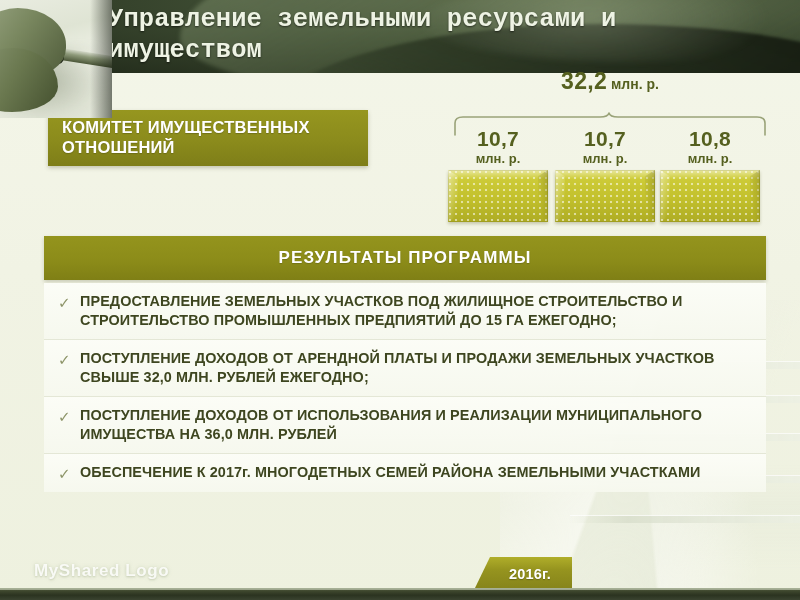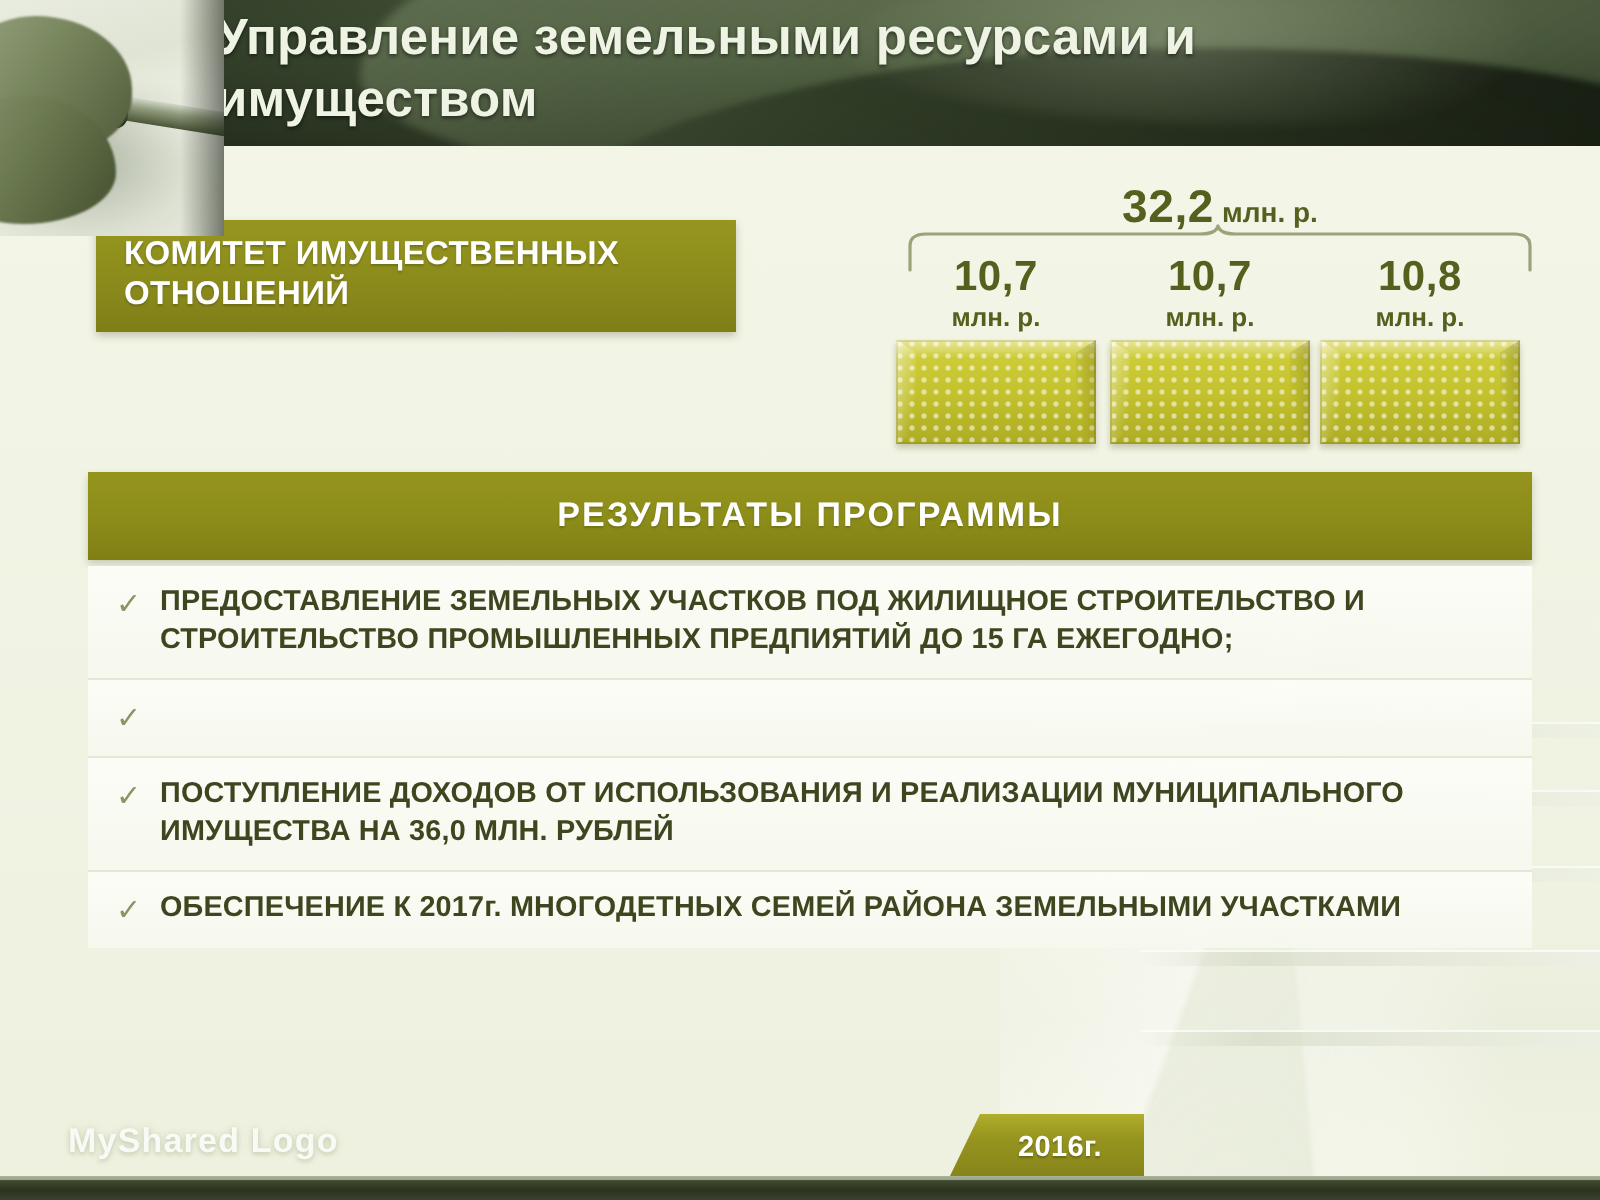--- a/index.html
+++ b/index.html
@@ -58,20 +58,21 @@
   
   .header {
     position: absolute;
     left: 0; top: 0;
     width: 800px;
     height: 73px;
     overflow: hidden;
     background:
       radial-gradient(120% 180% at 72% 0%, #5d6b4c 0%, #3c4a31 38%, #27311f 70%, #141a10 100%),
       #1d2416;
+    font-family: Liberation Mono, monospace;
   }
   .header-swoosh-a {
     position: absolute;
     left: 180px; top: -70px;
     width: 760px; height: 180px;
     border-radius: 50% 50% 45% 55% / 60% 70% 30% 40%;
     background: linear-gradient(150deg, rgba(160,178,138,.42) 0%, rgba(96,114,76,.28) 45%, rgba(20,26,16,0) 80%);
     filter: blur(2px);
   }
   .header-swoosh-b {
@@ -180,21 +181,21 @@
     font-size: 16.5px;
     font-weight: bold;
     line-height: 20px;
     letter-spacing: .2px;
     text-shadow: 0 1px 1px rgba(80,80,20,.45);
   }
 
   
   .chart-total {
     position: absolute;
-    left: 455px; top: 90px;
+    left: 455px; top: 68px;
     width: 310px;
     text-align: center;
     white-space: nowrap;
     color: #55601f;
   }
   .chart-total .num {
     font-size: 23px;
     font-weight: bold;
     letter-spacing: .3px;
   }
@@ -484,20 +485,21 @@
 
   <div class="bullet-list">
 
     <div class="bullet-row">
       <div class="bullet-check">✓</div>
       <div class="bullet-text">ПРЕДОСТАВЛЕНИЕ  ЗЕМЕЛЬНЫХ УЧАСТКОВ ПОД ЖИЛИЩНОЕ СТРОИТЕЛЬСТВО И СТРОИТЕЛЬСТВО ПРОМЫШЛЕННЫХ ПРЕДПИЯТИЙ ДО 15 ГА ЕЖЕГОДНО;</div>
     </div>
 
     <div class="bullet-row">
       <div class="bullet-check">✓</div>
+      <div class="bullet-text">ПОСТУПЛЕНИЕ ДОХОДОВ ОТ АРЕНДНОЙ ПЛАТЫ И ПРОДАЖИ ЗЕМЕЛЬНЫХ УЧАСТКОВ СВЫШЕ 32,0 МЛН. РУБЛЕЙ ЕЖЕГОДНО;</div>
     </div>
 
     <div class="bullet-row">
       <div class="bullet-check">✓</div>
       <div class="bullet-text">ПОСТУПЛЕНИЕ ДОХОДОВ  ОТ ИСПОЛЬЗОВАНИЯ  И РЕАЛИЗАЦИИ МУНИЦИПАЛЬНОГО  ИМУЩЕСТВА НА 36,0 МЛН. РУБЛЕЙ</div>
     </div>
 
     <div class="bullet-row">
       <div class="bullet-check">✓</div>
       <div class="bullet-text">ОБЕСПЕЧЕНИЕ К 2017г. МНОГОДЕТНЫХ СЕМЕЙ РАЙОНА ЗЕМЕЛЬНЫМИ УЧАСТКАМИ</div>

